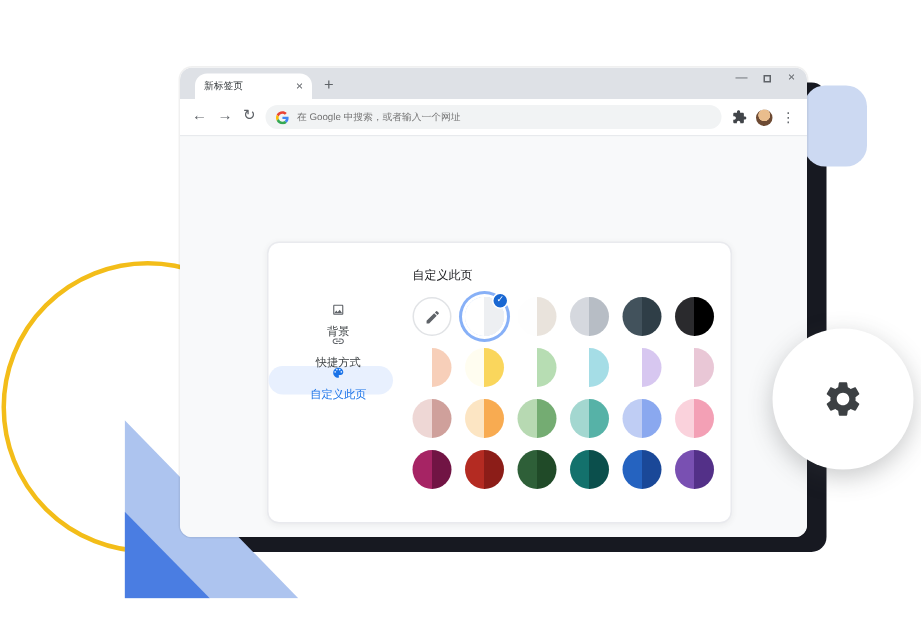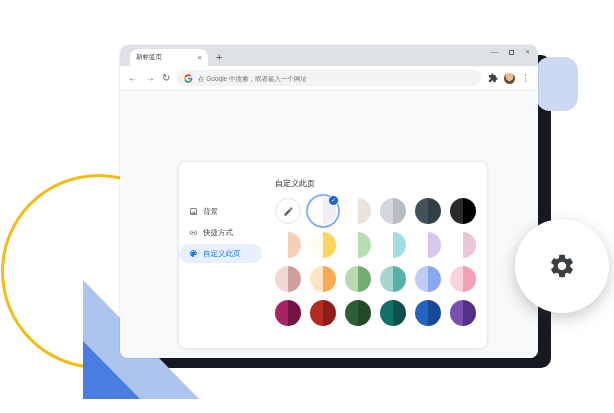--- a/index.html
+++ b/index.html
@@ -42,21 +42,21 @@
   .avatar { width:11px; height:11px; border-radius:50%;
     background:radial-gradient(circle at 50% 35%, #e9bd8d 0 42%, #6d4a33 46% 100%); }
   .dots { font-size:9px; color:#5f6368; line-height:1; }
 
   .ntp { position:relative; height:267px; background:#f8f9fa; }
   .dialog { position:absolute; left:58px; top:70px; width:310px; height:188px; background:#fff;
     border:1px solid #e9eaee; border-radius:8px; box-shadow:0 1px 4px rgba(60,64,67,.08);
     display:flex; }
   .dlg-side { width:88px; padding-top:40px; flex-shrink:0; }
   .side-item { height:19px; display:flex; align-items:center; gap:5px; padding-left:10px;
-    margin:0 5px 2px 0; font-size:7.5px; color:#3c4043; border-radius:10px; }
+    margin:0 5px 2px 0; font-size:7.5px; color:#3c4043; border-radius:10px;flex-direction:column; }
   .side-item svg { width:9px; height:9px; fill:#5f6368; flex-shrink:0; }
   .side-item.active { background:#e8f0fe; color:#1a73e8; }
   .side-item.active svg { fill:#1a73e8; }
   .dlg-main { flex:1; padding:16px 0 0 8px; }
   .dlg-title { font-size:8px; color:#202124; margin-bottom:9px; }
   .grid { display:grid; grid-template-columns:repeat(6, 26px); gap:8px 9px; }
   .swatch { position:relative; width:26px; height:26px; border-radius:50%; cursor:pointer; }
   .swatch.picker { background:#fff; border:1px solid #e1e3e6; display:flex;
     align-items:center; justify-content:center; }
   .swatch.picker svg { width:11px; height:11px; fill:#5f6368; }

